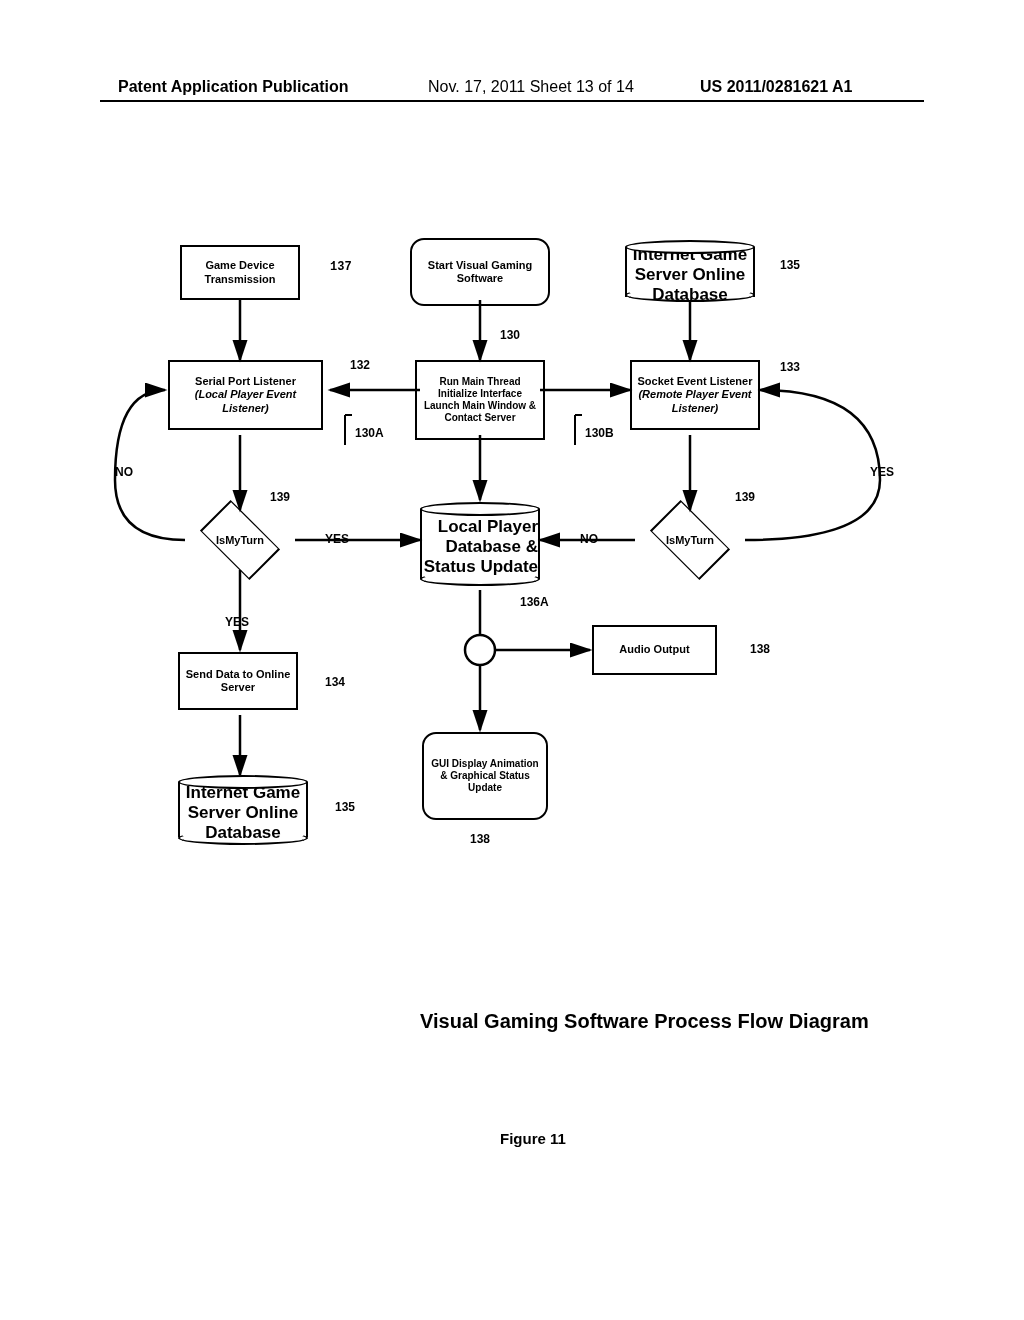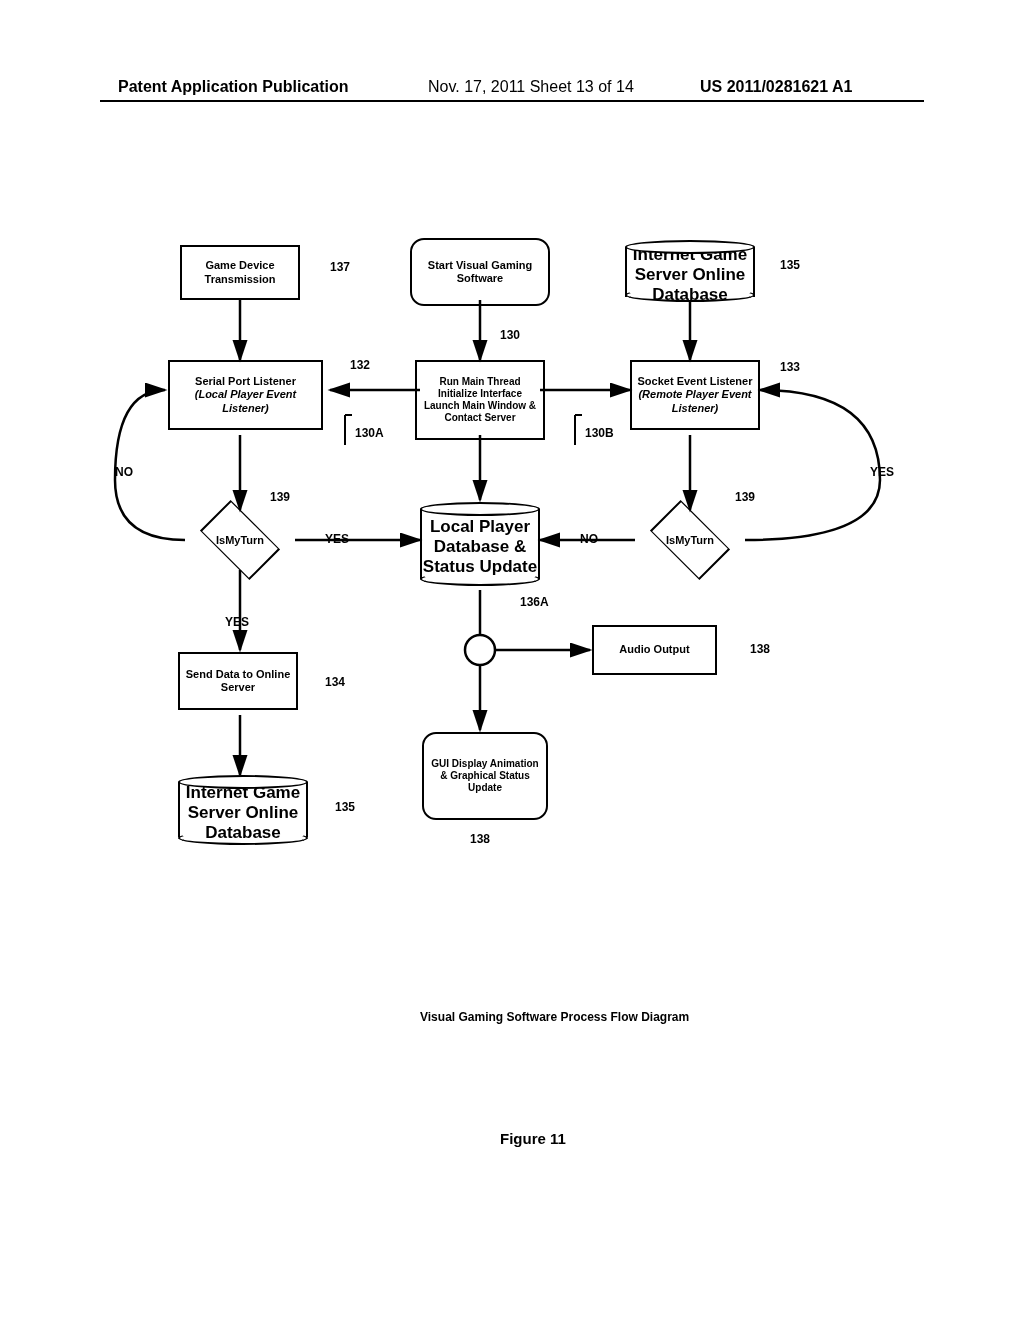--- a/index.html
+++ b/index.html
@@ -124,21 +124,21 @@
     position: absolute;
     top: 0; left: 0;
     width: 824px;
     height: 760px;
     z-index: 0;
   }
 
   .big-caption {
     position: absolute;
     font-weight: bold;
-    font-size: 12px;
+    font-size: 20px;
     text-align: right;
   }
   .fig-caption {
     position: absolute;
     font-weight: bold;
     font-size: 15px;
   }
 
   .italic { font-style: italic; }
 </style>
@@ -194,21 +194,21 @@
   <line x1="395" y1="430" x2="490" y2="430" stroke="#000" stroke-width="2.5" marker-end="url(#ah)"></line>
 
   <line x1="380" y1="445" x2="380" y2="510" stroke="#000" stroke-width="2.5" marker-end="url(#ah)"></line>
 
   <path d="M245,195 L245,225 M245,195 L252,195" stroke="#000" stroke-width="2" fill="none"></path>
 
   <path d="M475,195 L475,225 M475,195 L482,195" stroke="#000" stroke-width="2" fill="none"></path>
 </svg>
 
 <div class="box" style="left:80px; top:25px; width:120px; height:55px;">Game Device Transmission</div>
-<span class="label" style="left:230px; top:40px;">137</span>
+<span class="label" style="left:230px; top:40px;font-family:Liberation Mono, monospace;">137</span>
 
 <div class="box rounded" style="left:310px; top:18px; width:140px; height:68px;">Start Visual Gaming Software</div>
 
 <div class="cylinder" style="left:525px; top:20px; width:130px; height:60px;">
   <div class="cyl-top"></div>
   <div class="cyl-body" style="height:50px;">
         <span>Internet Game Server Online Database</span>
       </div>
   <div class="cyl-bot" style="top:48px;"></div>
 </div>
@@ -242,21 +242,21 @@
   <div class="text">IsMyTurn</div>
 </div>
 <span class="label" style="left:170px; top:270px;">139</span>
 
 <span class="label" style="left:225px; top:312px;">YES</span>
 <span class="label" style="left:15px; top:245px;">NO</span>
 <span class="label" style="left:125px; top:395px;">YES</span>
 
 <div class="cylinder" style="left:320px; top:282px; width:120px; height:85px;">
   <div class="cyl-top"></div>
-  <div class="cyl-body" style="height:70px;">
+  <div class="cyl-body" style="height:70px;text-align:right;">
         <span>Local Player Database &amp; Status Update</span>
       </div>
   <div class="cyl-bot" style="top:70px;"></div>
 </div>
 <span class="label" style="left:420px; top:375px;">136A</span>
 
 <div class="diamond" style="left:540px; top:290px;">
   <div class="shape"></div>
   <div class="text">IsMyTurn</div>
 </div>

